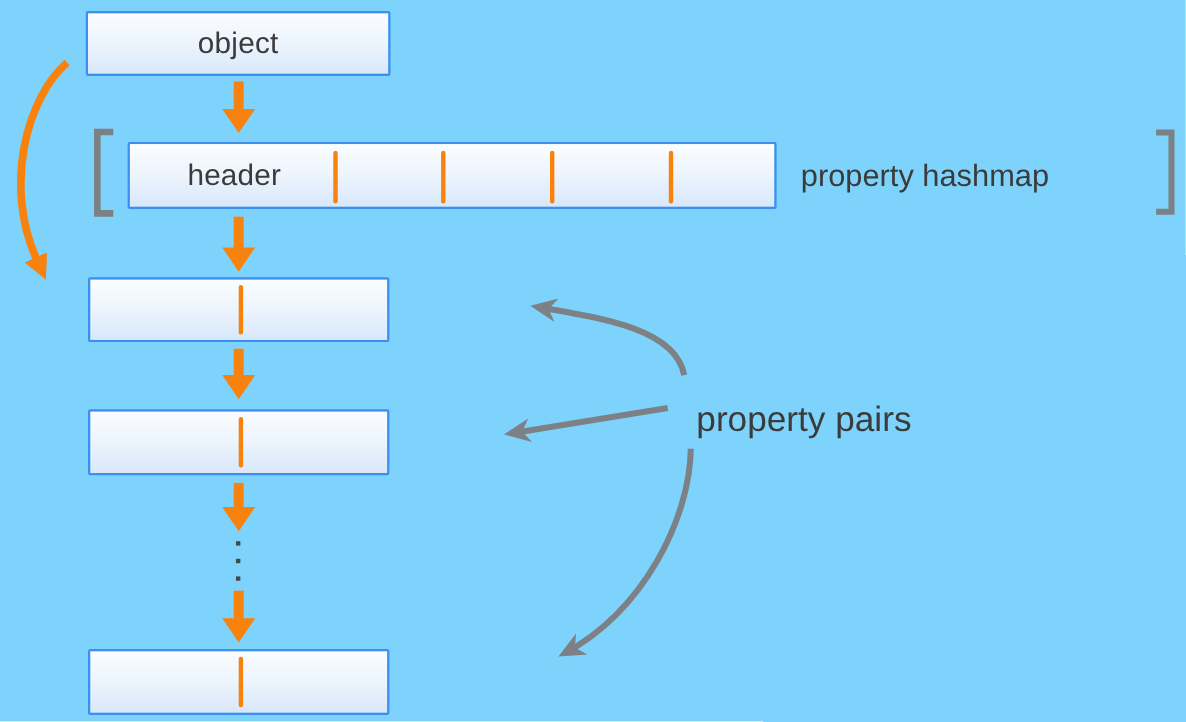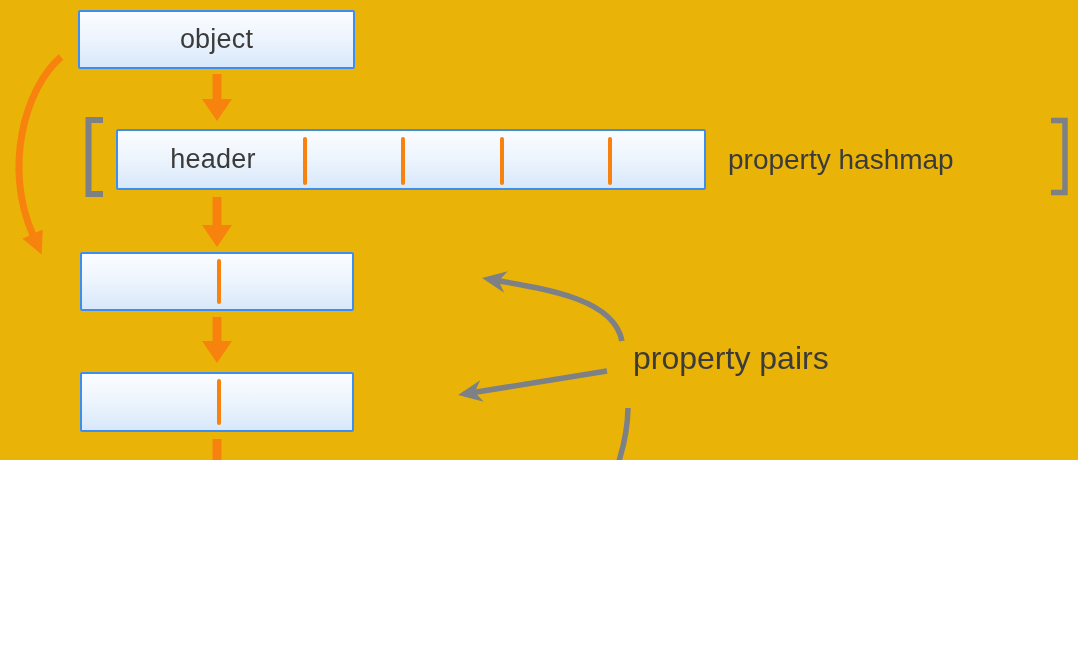--- a/index.html
+++ b/index.html
@@ -1,20 +1,20 @@
 <!DOCTYPE html>
 <html><head>
 <meta charset="utf-8">
 <style>
   html, body { margin: 0; padding: 0; background: #ffffff; }
   .canvas {
     position: relative;
     width: 1078px;
-    height: 460px;
-    background: #eab308;
+    height: 656px;
+    background: #7dd3fc;
     font-family: "Liberation Sans", sans-serif;
     color: #3b3b3b;
     overflow: hidden;
   }
   .overlay {
     position: absolute;
     left: 0; top: 0;
     width: 1078px; height: 656px;
     pointer-events: none;
   }
@@ -57,21 +57,21 @@
   .hashmap-label {
     position: absolute;
     left: 728px; top: 129px; height: 61px;
     display: flex; align-items: center;
     font-size: 28px;
     color: #3b3b3b;
     white-space: nowrap;
   }
   .pairs-label {
     position: absolute;
-    left: 633px; top: 338px; height: 40px;
+    left: 633px; top: 361px; height: 40px;
     display: flex; align-items: center;
     font-size: 32px;
     color: #3b3b3b;
     white-space: nowrap;
   }
 </style>
 </head>
 <body>
 
 <div class="canvas">

